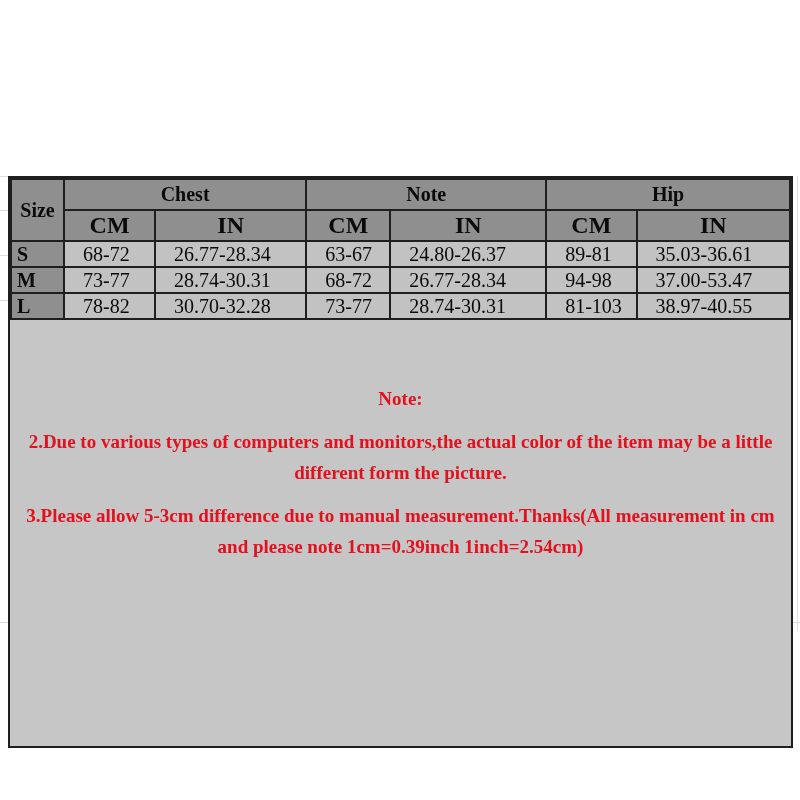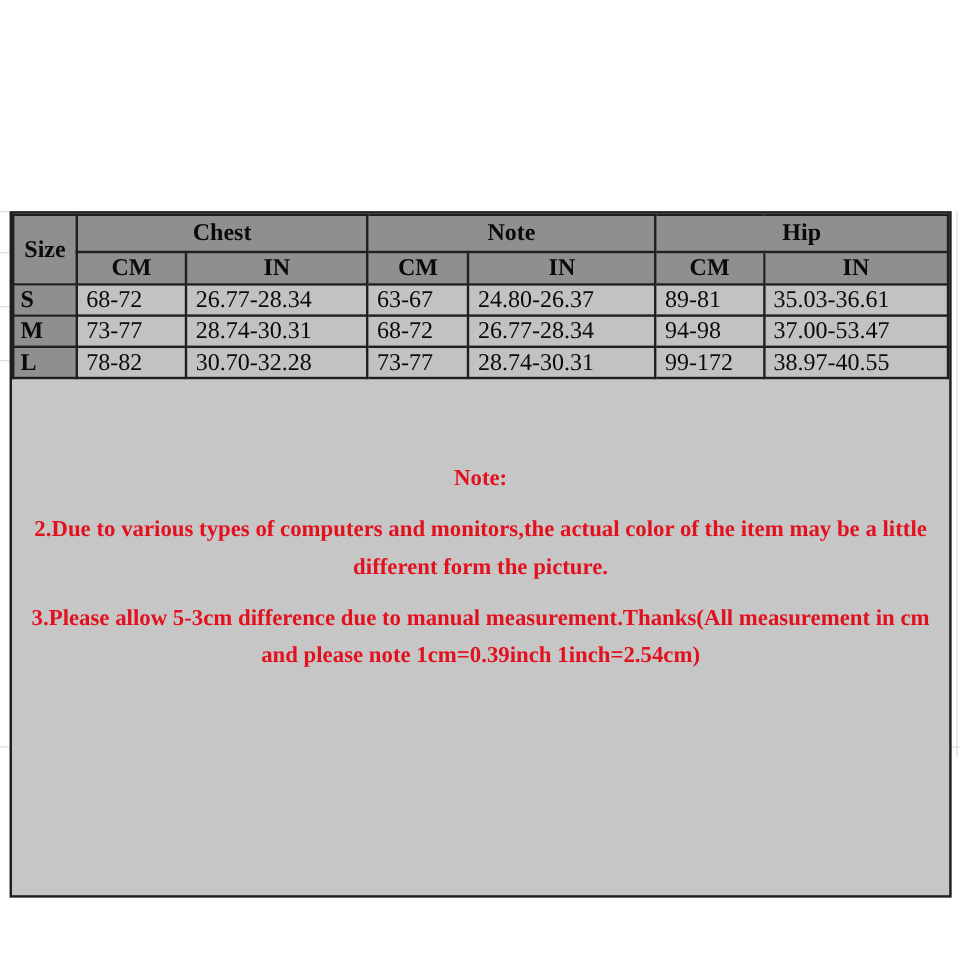--- a/index.html
+++ b/index.html
@@ -41,22 +41,22 @@
     color:#0a0a0a;
     overflow:hidden;
     white-space:nowrap;
   }
   table.size-chart th{
     background:var(--header-bg);
     font-weight:bold;
     text-align:center;
   }
   tr.head-top th{height:27px;}
-  tr.head-sub th{height:22px;font-size:20px;}
-  tr.data-row td{height:24px;background:var(--cell-bg);text-align:left;padding:0 0 0 7px;}
+  tr.head-sub th{height:22px;font-size:24px;}
+  tr.data-row td{height:24px;background:var(--cell-bg);text-align:left;padding:0 0 0 18px;}
   tr.data-row th.size-cell{
     background:var(--header-bg);
     text-align:left;padding:0 0 0 5px;
   }
 
   .note-area{
     position:absolute;left:0;right:0;top:141px;bottom:0;
     padding-top:52px;
     text-align:center;
     color:var(--note-text);
@@ -132,21 +132,21 @@
           <td>26.77-28.34</td>
           <td>94-98</td>
           <td>37.00-53.47</td>
         </tr>
         <tr class="data-row">
           <th class="size-cell">L</th>
           <td>78-82</td>
           <td>30.70-32.28</td>
           <td>73-77</td>
           <td>28.74-30.31</td>
-          <td>99-172</td>
+          <td>81-103</td>
           <td>38.97-40.55</td>
         </tr>
       </tbody>
     </table>
 
     <div class="note-area">
       <p class="note-title">Note:</p>
       <p>2.Due to various types of computers and monitors,the actual color of the item may be a little different form the picture.</p>
       <p>3.Please allow 5-3cm difference due to manual measurement.Thanks(All measurement in cm and please note 1cm=0.39inch 1inch=2.54cm)</p>
     </div>

